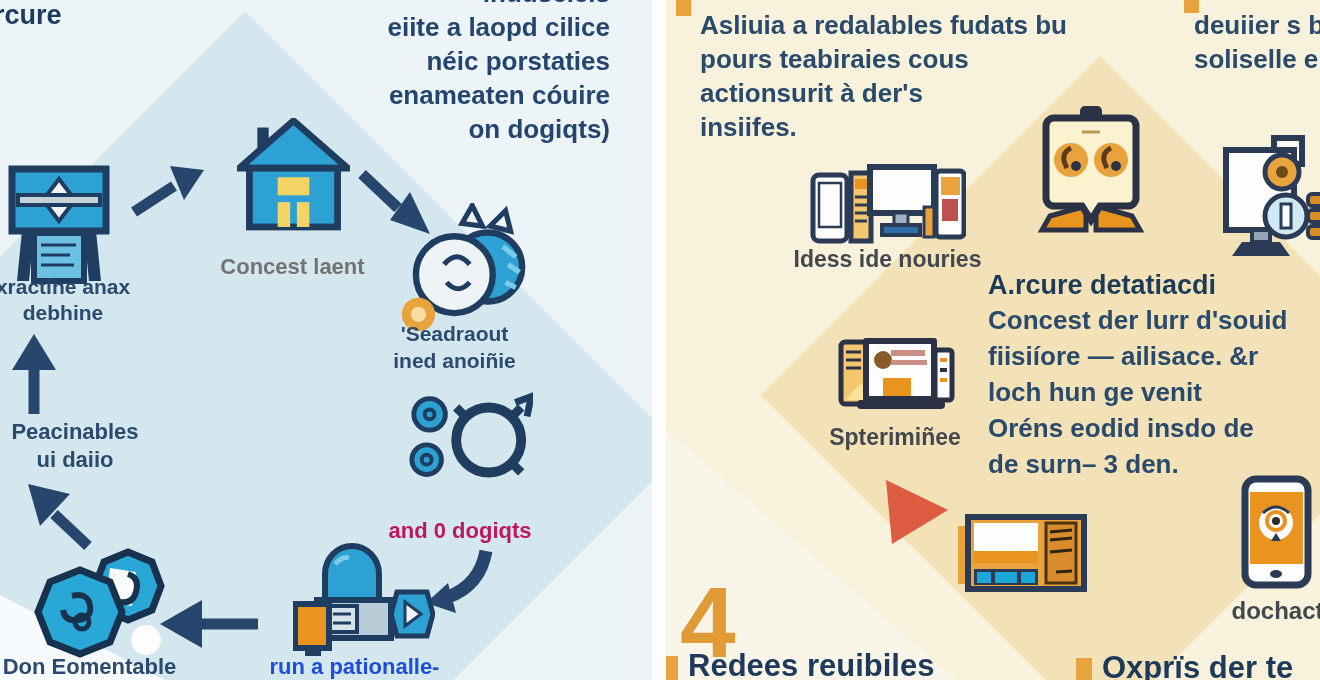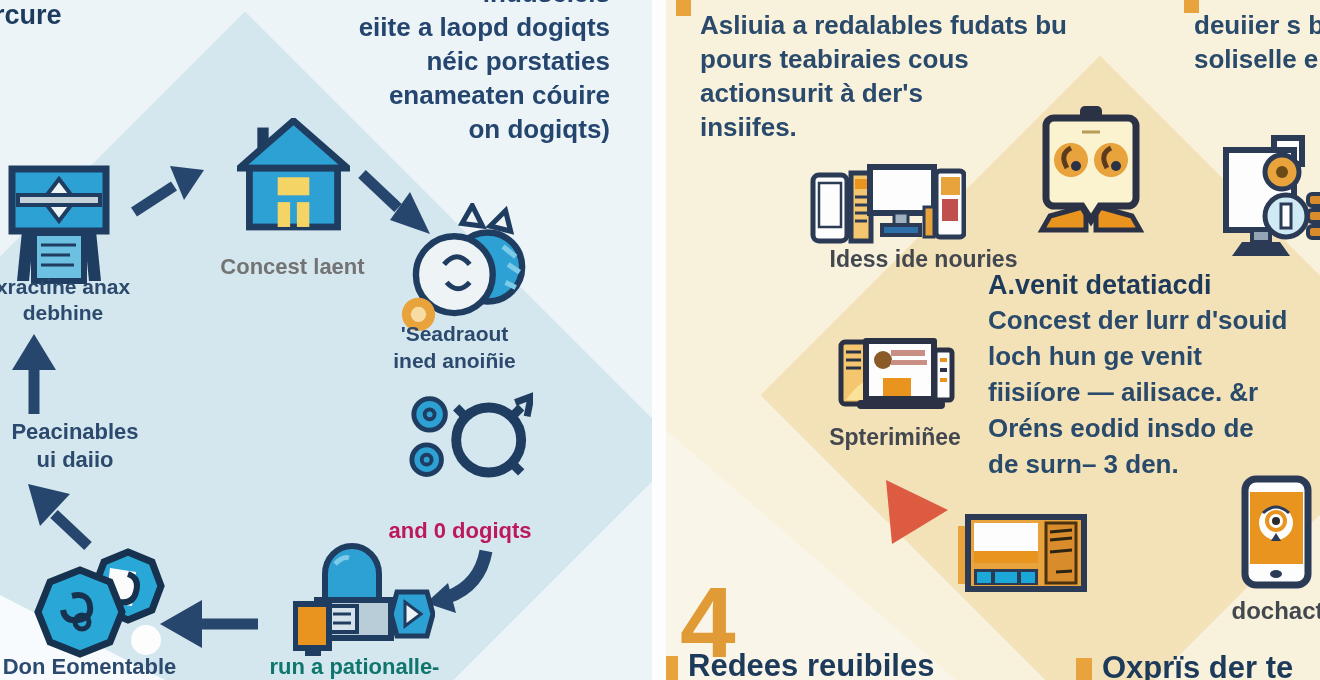--- a/index.html
+++ b/index.html
@@ -35,21 +35,21 @@
 
   <div class="panel panel-left">
     <div class="diamond d-left"></div>
     <div class="corner-lite-left"></div>
   </div>
 
   <div class="t nowrap" style="left:-6px;top:0px;font-size:27px;font-weight:700;color:#1c3b5e;">rcure</div>
 
   <div class="t rt" style="left:300px;top:-24px;width:310px;font-size:26px;line-height:34px;font-weight:700;color:#24456e;">
     <div>induscieis</div>
-    <div>eiite a laopd dogiqts</div>
+    <div>eiite a laopd cilice</div>
     <div>néic porstaties</div>
     <div>enameaten cóuire</div>
     <div>on dogiqts)</div>
   </div>
 
   <svg class="abs" style="left:8px;top:163px;" width="102" height="125" viewBox="0 0 102 125">
     <polygon points="14,68 26,68 21,118 9,118" fill="#1f3d61"></polygon>
     <polygon points="76,68 88,68 93,118 81,118" fill="#1f3d61"></polygon>
     <rect x="4" y="6" width="94" height="62" fill="#2da0d4" stroke="#1f3d61" stroke-width="7"></rect>
     <polygon points="51,16 67,37 51,58 35,37" fill="#eef4f6" stroke="#1f3d61" stroke-width="4"></polygon>
@@ -125,21 +125,21 @@
     <path d="M42,26 q8,-8 14,-6" fill="none" stroke="#7ccbe8" stroke-width="5"></path>
     <polygon points="104,54 134,54 140,76 134,98 104,98 98,76" fill="#2da0d4" stroke="#1f3d61" stroke-width="5"></polygon>
     <polygon points="112,64 128,76 112,88" fill="#eef4f6" stroke="#1f3d61" stroke-width="3"></polygon>
     <rect x="24" y="62" width="74" height="38" fill="#b9cdd9" stroke="#1f3d61" stroke-width="6"></rect>
     <rect x="34" y="68" width="30" height="26" fill="#d7e3ea" stroke="#1f3d61" stroke-width="4"></rect>
     <line x1="40" y1="76" x2="58" y2="76" stroke="#1f3d61" stroke-width="3"></line>
     <line x1="40" y1="85" x2="58" y2="85" stroke="#1f3d61" stroke-width="3"></line>
     <rect x="2" y="66" width="34" height="44" fill="#e8941f" stroke="#1f3d61" stroke-width="6"></rect>
     <rect x="12" y="110" width="16" height="8" fill="#1f3d61"></rect>
   </svg>
-  <div class="t ctr nowrap" style="left:262px;top:654px;width:185px;font-size:22px;font-weight:600;color:#0f766e;">run a pationalle-</div>
+  <div class="t ctr nowrap" style="left:262px;top:654px;width:185px;font-size:22px;font-weight:600;color:#1d4ed8;">run a pationalle-</div>
 
   <svg class="abs" style="left:158px;top:594px;" width="108" height="58" viewBox="0 0 108 58">
     <line x1="100" y1="30" x2="34" y2="30" stroke="#26466d" stroke-width="11"></line>
     <polygon points="2,30 44,6 44,54" fill="#26466d"></polygon>
   </svg>
 
   <svg class="abs" style="left:28px;top:538px;" width="148" height="122" viewBox="0 0 148 122">
     <polygon points="100,14 124,24 133,48 124,72 100,82 76,72 67,48 76,24" fill="#29a8d8" stroke="#17324f" stroke-width="7"></polygon>
     <polygon points="82,30 108,34 104,68 78,64" fill="#fcfcfc"></polygon>
     <path d="M100,36 q12,4 8,18 q-3,12 -16,10" fill="none" stroke="#17324f" stroke-width="6"></path>
@@ -196,21 +196,21 @@
     <line x1="45" y1="50" x2="57" y2="50" stroke="#2b3a55" stroke-width="3"></line>
     <line x1="45" y1="58" x2="57" y2="58" stroke="#2b3a55" stroke-width="3"></line>
     <rect x="60" y="4" width="64" height="46" fill="#fdfdfd" stroke="#2b3a55" stroke-width="6"></rect>
     <rect x="84" y="50" width="14" height="12" fill="#9fb0c0" stroke="#2b3a55" stroke-width="3"></rect>
     <rect x="72" y="62" width="38" height="10" fill="#2d6fa8" stroke="#2b3a55" stroke-width="4"></rect>
     <rect x="114" y="44" width="10" height="30" fill="#e8a33d" stroke="#2b3a55" stroke-width="3"></rect>
     <rect x="126" y="8" width="28" height="66" rx="4" fill="#fdfdfd" stroke="#2b3a55" stroke-width="5"></rect>
     <rect x="131" y="14" width="19" height="18" fill="#e8a33d"></rect>
     <rect x="132" y="36" width="16" height="22" fill="#c0504d"></rect>
   </svg>
-  <div class="t lbl-r ctr nowrap" style="left:790px;top:246px;width:195px;margin-left:36px;">Idess ide nouries</div>
+  <div class="t lbl-r ctr nowrap" style="left:790px;top:246px;width:195px;">Idess ide nouries</div>
 
   <svg class="abs" style="left:1034px;top:104px;" width="114" height="134" viewBox="0 0 114 134">
     <rect x="46" y="2" width="22" height="14" rx="5" fill="#2b3245"></rect>
     <polygon points="16,112 52,102 52,126 8,126" fill="#e8941f" stroke="#2b3245" stroke-width="5"></polygon>
     <polygon points="98,112 62,102 62,126 106,126" fill="#e8941f" stroke="#2b3245" stroke-width="5"></polygon>
     <path d="M20,14 h74 a8,8 0 0 1 8,8 v72 a8,8 0 0 1 -8,8 h-28 l-9,14 l-9,-14 h-28 a8,8 0 0 1 -8,-8 v-72 a8,8 0 0 1 8,-8 z" fill="#fbf3cf" stroke="#2b3245" stroke-width="7"></path>
     <circle cx="37" cy="56" r="17" fill="#e8a33d"></circle>
     <path d="M37,44 q-12,6 -4,20" fill="none" stroke="#5c3a1e" stroke-width="5"></path>
     <circle cx="42" cy="62" r="5" fill="#2b3245"></circle>
     <circle cx="77" cy="56" r="17" fill="#e8a33d"></circle>
@@ -227,24 +227,24 @@
     <rect x="86" y="60" width="24" height="12" rx="4" fill="#d98c2b" stroke="#2b3a55" stroke-width="4"></rect>
     <rect x="86" y="76" width="24" height="12" rx="4" fill="#d98c2b" stroke="#2b3a55" stroke-width="4"></rect>
     <rect x="86" y="92" width="24" height="12" rx="4" fill="#d98c2b" stroke="#2b3a55" stroke-width="4"></rect>
     <circle cx="64" cy="82" r="21" fill="#cfe9f5" stroke="#2b3a55" stroke-width="5"></circle>
     <rect x="59" y="70" width="10" height="24" fill="#fdfdfd" stroke="#2b3a55" stroke-width="3"></rect>
     <rect x="30" y="96" width="18" height="12" fill="#93a5b5" stroke="#2b3a55" stroke-width="4"></rect>
     <polygon points="10,122 68,122 58,108 20,108" fill="#2b3a55"></polygon>
   </svg>
 
   <div class="t" style="left:988px;top:268px;width:320px;">
-    <div class="hd nowrap" style="font-size:27px;line-height:34px;">A.venit detatiacdi</div>
+    <div class="hd nowrap" style="font-size:27px;line-height:34px;">A.rcure detatiacdi</div>
     <div class="para-r nowrap" style="line-height:36px;">Concest der lurr d'souid</div>
+    <div class="para-r nowrap" style="line-height:36px;">fiisiíore — ailisace. &amp;r</div>
     <div class="para-r nowrap" style="line-height:36px;">loch hun ge venit</div>
-    <div class="para-r nowrap" style="line-height:36px;">fiisiíore — ailisace. &amp;r</div>
     <div class="para-r nowrap" style="line-height:36px;">Oréns eodid insdo de</div>
     <div class="para-r nowrap" style="line-height:36px;">de surn– 3 den.</div>
   </div>
 
   <svg class="abs" style="left:833px;top:336px;" width="127" height="84" viewBox="0 0 127 84">
     <rect x="8" y="6" width="26" height="62" rx="4" fill="#f3c66f" stroke="#2b3245" stroke-width="5"></rect>
     <line x1="13" y1="16" x2="28" y2="16" stroke="#2b3245" stroke-width="3"></line>
     <line x1="13" y1="24" x2="28" y2="24" stroke="#2b3245" stroke-width="3"></line>
     <line x1="13" y1="32" x2="28" y2="32" stroke="#2b3245" stroke-width="3"></line>
     <path d="M13,64 q10,-14 18,-18 v18 z" fill="#fbe29a"></path>

